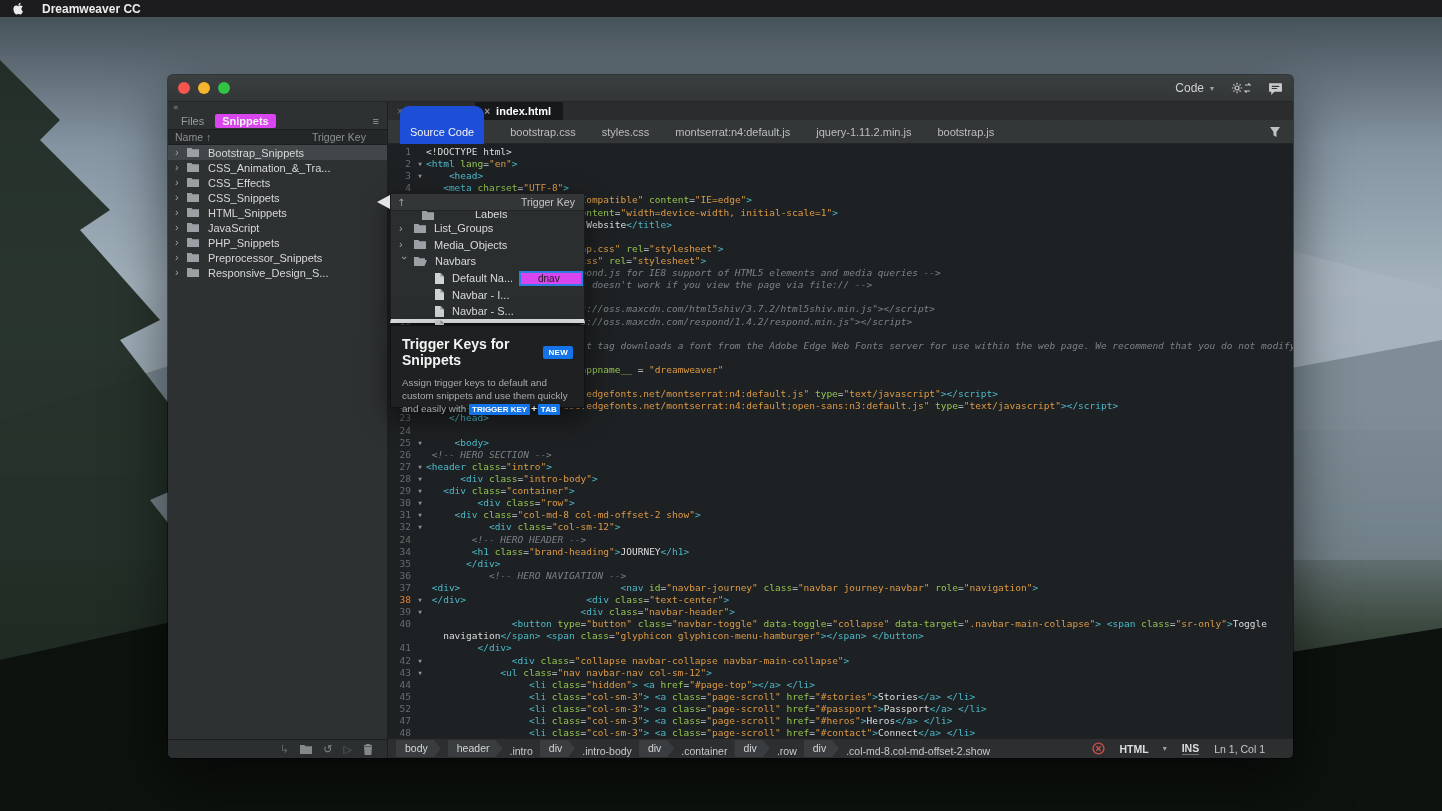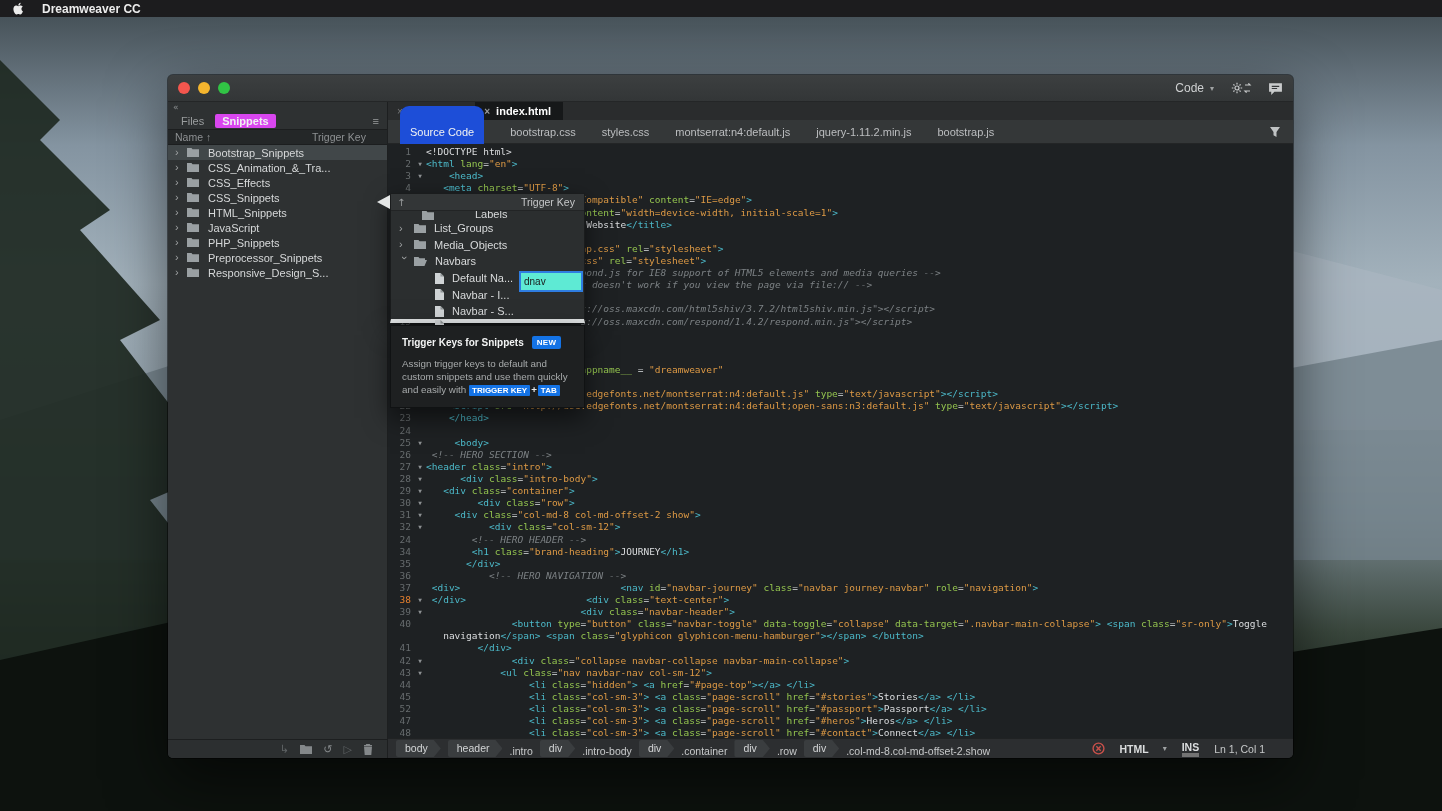--- a/index.html
+++ b/index.html
@@ -82,51 +82,51 @@
 
   .statusbar { height:20px; background:#2c2e30; border-top:1px solid #202223;
     display:flex; align-items:center; padding-left:8px; font-size:10.5px; color:#c7c9ca; }
   #tag-selectors { display:flex; align-items:flex-end; gap:7px; }
   .sbtag { white-space:nowrap; }
   .sbtag.pill { background:#3a3d3f; padding:2px 13px 3px 9px; color:#d3d5d6;
     clip-path:polygon(0 0, calc(100% - 7px) 0, 100% 50%, calc(100% - 7px) 100%, 0 100%); border-radius:2px; }
   .sb-right { margin-left:auto; display:flex; align-items:center; gap:15px; padding-right:28px; }
   .doctype { display:flex; align-items:center; gap:14px; font-weight:bold; color:#dcdedf; }
   .doctype .chev { font-size:8px; color:#9fa2a3; font-weight:normal; font-family:"DejaVu Sans",sans-serif; }
-  .ins { font-weight:bold; color:#dcdedf; border-bottom:4px solid #737373; }
+  .ins { font-weight:bold; color:#dcdedf; border-bottom:1px solid #737373; }
 
   
   .popup { position:absolute; left:222px; top:118px; width:195px; height:130px; z-index:30;
     background:#2b2e2f; border:1px solid #1a1c1d; border-bottom:4px solid #dfe2e3;
     box-shadow:0 8px 22px rgba(0,0,0,.55); }
   .popup-header { height:17px; background:#333637; border-bottom:1px solid #222425;
     display:flex; align-items:center; font-size:10.5px; color:#c6c8c9; position:relative; }
   .popup-header .uparrow { padding-left:6px; color:#9a9d9e; font-size:10px; font-family:"DejaVu Sans",sans-serif; }
   .popup-header .ph-label { position:absolute; left:130px; }
   .prow { height:16.6px; display:flex; align-items:center; padding-left:8px; position:relative; }
   .prow .chev { width:15px; color:#9fa2a3; font-size:11px; line-height:11px; }
   .prow .chev.open { transform:rotate(90deg); width:11px; margin-right:4px; }
   .prow .ico { margin-right:8px; display:flex; }
   .prow .plabel { font-size:11px; color:#d8dadb; white-space:nowrap; }
   .prow.child { padding-left:44px; }
   .prow.clip-top { height:9px; overflow:hidden; align-items:flex-end; padding-left:31px;gap:33px; }
   .prow.clip-bottom { height:5px; overflow:hidden; align-items:flex-start; }
-  .trigger-input { position:absolute; left:128px; top:1px; width:64px; height:21px;
-    background:#5eead4; border:2px solid #2f7de1; color:#1a1a1a; font-size:10px;
-    font-family:"Liberation Sans",sans-serif; padding:0 3px; outline:none; }
+  .trigger-input { position:absolute; left:128px; top:1px; width:64px; height:15px;
+    background:#d946ef; border:2px solid #2f7de1; color:#1a1a1a; font-size:10px;
+    font-family:"Liberation Sans",sans-serif; padding:0 17px; outline:none; }
 
   .tip-arrow { position:absolute; left:209px; top:120px; width:0; height:0; z-index:31;
     border-top:7px solid transparent; border-bottom:7px solid transparent; border-right:13px solid #e4e6e6; }
 
   
   .tooltip { position:absolute; left:222px; top:250px; width:195px; height:83px; z-index:30;
     background:#1e2021; border:1px solid #101213; box-shadow:0 10px 24px rgba(0,0,0,.55);
     padding:10px 11px 0 11px; }
   .tt-title-row { display:flex; align-items:center; gap:8px; }
-  .tt-title { font-size:10px; font-weight:bold; color:#f2f3f3; }
+  .tt-title { font-size:14px; font-weight:bold; color:#f2f3f3; }
   .badge { background:#1473e6; color:#fff; font-size:8px; font-weight:bold;
     padding:2px 5px; border-radius:2px; letter-spacing:.3px; }
   .tt-body { margin-top:8px; font-size:9.8px; line-height:13px; color:#a8abac; }
   .kbd { background:#1473e6; color:#fff; font-size:8px; font-weight:bold; padding:1px 3px; border-radius:1px; }
   .plus { color:#e8e9e9; font-weight:bold; margin:0 1px; }
 </style>
 </head>
 <body>
 
 <svg class="wallpaper" width="1442" height="811" viewBox="0 0 1442 811" preserveAspectRatio="none">
@@ -401,21 +401,21 @@
           <span class="ct"><span class="c-txt">                           </span><span class="c-com">s://oss.maxcdn.com/respond/1.4.2/respond.min.js"&gt;&lt;/script&gt;</span></span>
         </div>
         <div class="crow">
           <span class="num">16</span>
           <span class="fold"></span>
           <span class="ct"></span>
         </div>
         <div class="crow">
           <span class="num">17</span>
           <span class="fold"></span>
-          <span class="ct"><span class="c-txt">                            </span></span>
+          <span class="ct"><span class="c-txt">                            </span><span class="c-com">t tag downloads a font from the Adobe Edge Web Fonts server for use within the web page. We recommend that you do not modify</span></span>
         </div>
         <div class="crow">
           <span class="num">18</span>
           <span class="fold"></span>
           <span class="ct"></span>
         </div>
         <div class="crow">
           <span class="num">19</span>
           <span class="fold"></span>
           <span class="ct"><span class="c-txt">                           </span><span class="c-attr">appname__</span><span class="c-txt"> = </span><span class="c-str">"dreamweaver"</span></span>

